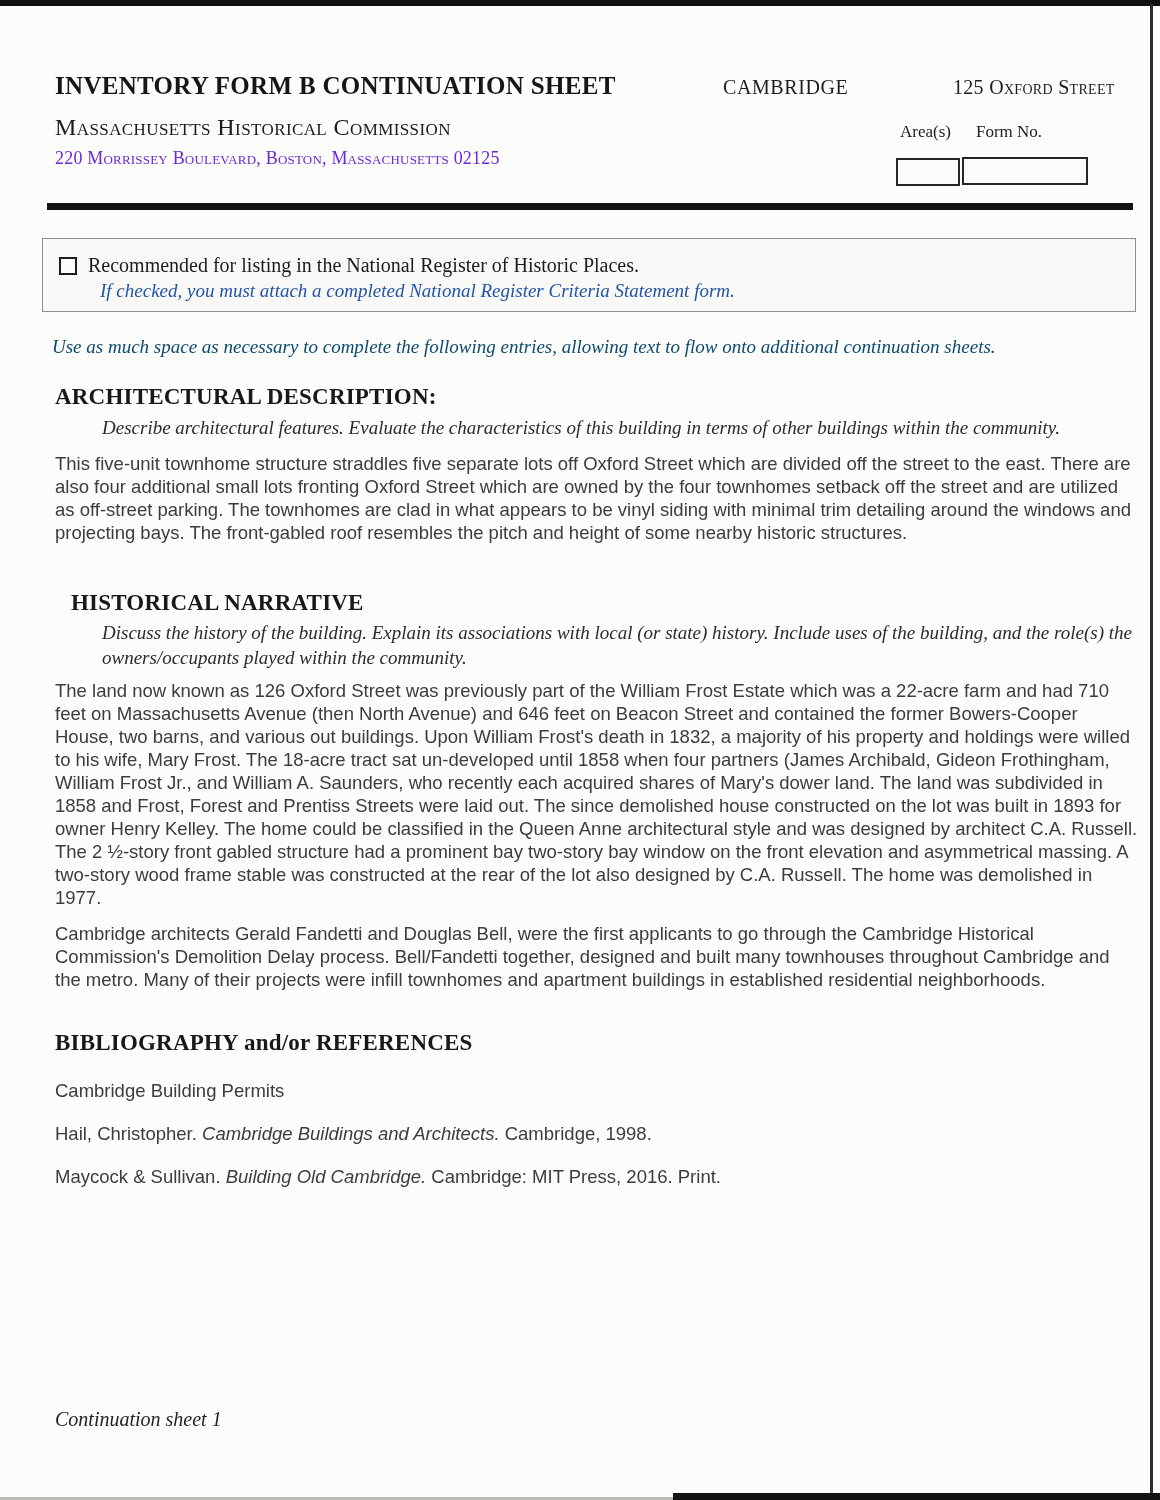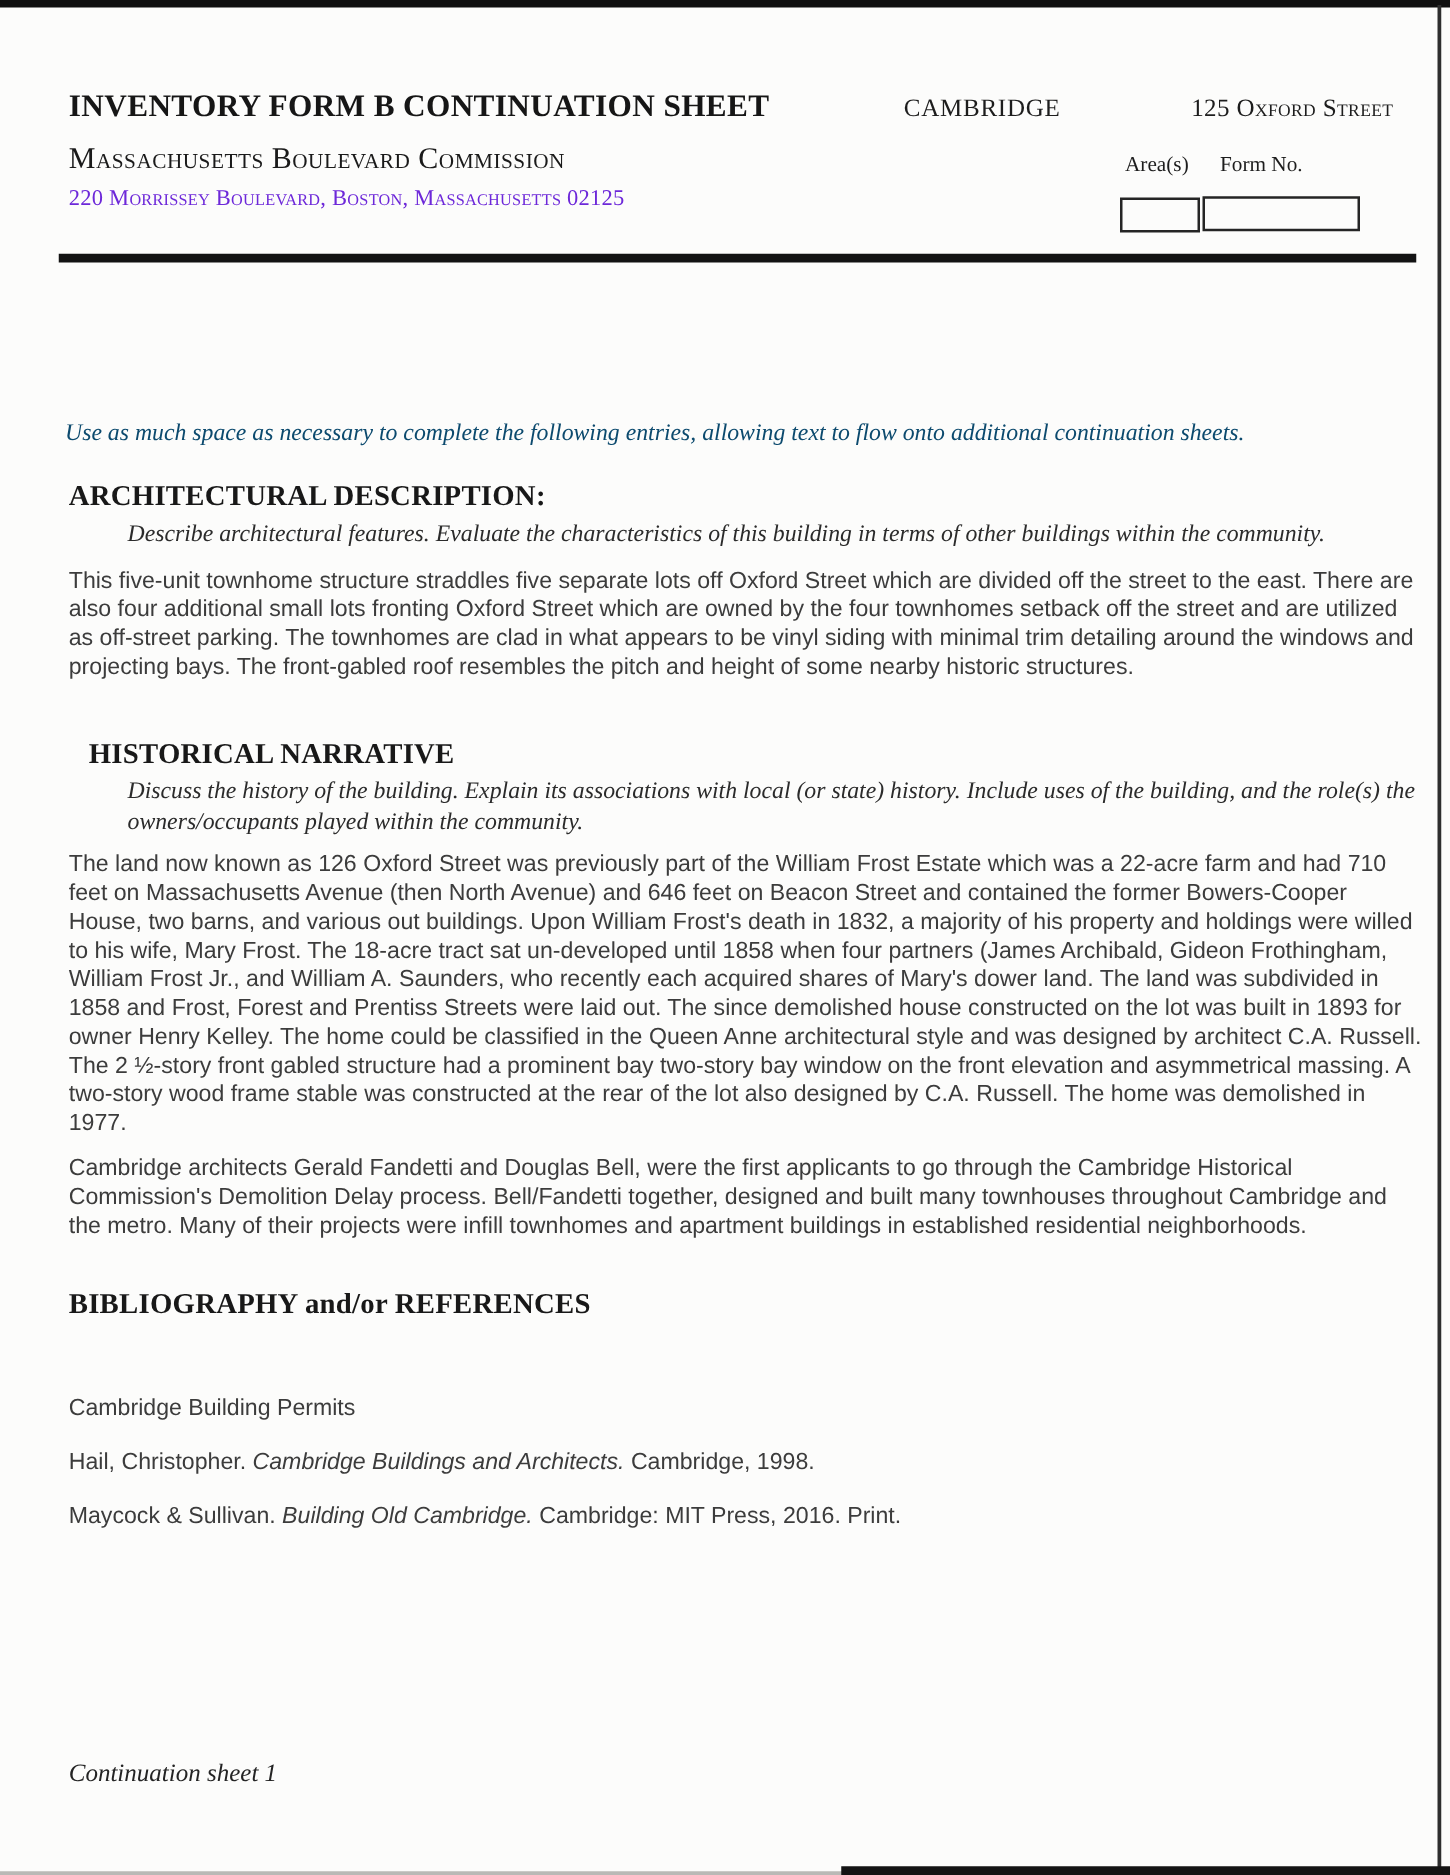--- a/index.html
+++ b/index.html
@@ -88,21 +88,21 @@
 
   .heading-hist { top: 590px; margin-left: 16px; }
   .sub-hist     { top: 620px; }
   .para-hist1   { top: 679px; }
   .para-hist2   { top: 922px; }
 
   .heading-bib  { top: 1030px; }
   .bib-entry {
     position: absolute; left: 55px; width: 1084px;
     font-family: "Liberation Sans", sans-serif;
-    font-size: 18.5px; color: #3c3c3c; margin-top: 35px;
+    font-size: 18.5px; color: #3c3c3c;
   }
   .bib-1 { top: 1080px; }
   .bib-2 { top: 1123px; }
   .bib-3 { top: 1166px; }
   .bib-title { font-style: italic; }
 
   .footer-label {
     position: absolute; left: 55px; top: 1408px; width: 1066px;
     text-align: left; font-size: 20px; font-style: italic; color: #242424;
   }
@@ -114,30 +114,36 @@
 
   <div class="scan-top"></div>
   <div class="scan-right"></div>
   <div class="scan-bottom-thin"></div>
   <div class="scan-bottom-thick"></div>
 
   <div class="header">
     <div class="doc-title">INVENTORY FORM B  CONTINUATION SHEET</div>
     <div class="hdr-city">CAMBRIDGE</div>
     <div class="hdr-street">125 Oxford Street</div>
-    <div class="hdr-org">Massachusetts Boulevard Commission</div>
+    <div class="hdr-org">Massachusetts Historical Commission</div>
     <div class="hdr-address">220 Morrissey Boulevard, Boston, Massachusetts  02125</div>
     <div class="hdr-area-label">Area(s)</div>
     <div class="hdr-form-label">Form No.</div>
     <div class="area-box"></div>
     <div class="formno-box"></div>
   </div>
 
   <div class="header-rule"></div>
 
+  <div class="rec-box">
+    <div class="rec-line1">
+      <span class="rec-checkbox"></span><span>Recommended for listing in the National Register of Historic Places.</span>
+    </div>
+    <div class="rec-line2">If checked, you must attach a completed National Register Criteria Statement form.</div>
+  </div>
 
   <div class="instructions">Use as much space as necessary to complete the following entries, allowing text to flow onto additional continuation sheets.</div>
 
   <div class="sec-heading heading-arch">ARCHITECTURAL DESCRIPTION:</div>
   <div class="sec-sub sub-arch">Describe architectural features.  Evaluate the characteristics of this building in terms of other buildings within the community.</div>
   <div class="body-para para-arch">This five-unit townhome structure straddles five separate lots off Oxford Street which are divided off the street to the east. There are also four additional small lots fronting Oxford Street which are owned by the four townhomes setback off the street and are utilized as off-street parking. The townhomes are clad in what appears to be vinyl siding with minimal trim detailing around the windows and projecting bays. The front-gabled roof resembles the pitch and height of some nearby historic structures.</div>
 
   <div class="sec-heading heading-hist">HISTORICAL NARRATIVE</div>
   <div class="sec-sub sub-hist">Discuss the history of the building.  Explain its associations with local (or state) history.  Include uses of the building, and the role(s) the owners/occupants played within the community.</div>
   <div class="body-para para-hist1">The land now known as 126 Oxford Street was previously part of the William Frost Estate which was a 22-acre farm and had 710 feet on Massachusetts Avenue (then North Avenue) and 646 feet on Beacon Street and contained the former Bowers-Cooper House, two barns, and various out buildings. Upon William Frost's death in 1832, a majority of his property and holdings were willed to his wife, Mary Frost. The 18-acre tract sat un-developed until 1858 when four partners (James Archibald, Gideon Frothingham, William Frost Jr., and William A. Saunders, who recently each acquired shares of Mary's dower land. The land was subdivided in 1858 and Frost, Forest and Prentiss Streets were laid out. The since demolished house constructed on the lot was built in 1893 for owner Henry Kelley. The home could be classified in the Queen Anne architectural style and was designed by architect C.A. Russell. The 2 ½-story front gabled structure had a prominent bay two-story bay window on the front elevation and asymmetrical massing. A two-story wood frame stable was constructed at the rear of the lot also designed by C.A. Russell. The home was demolished in 1977.</div>

